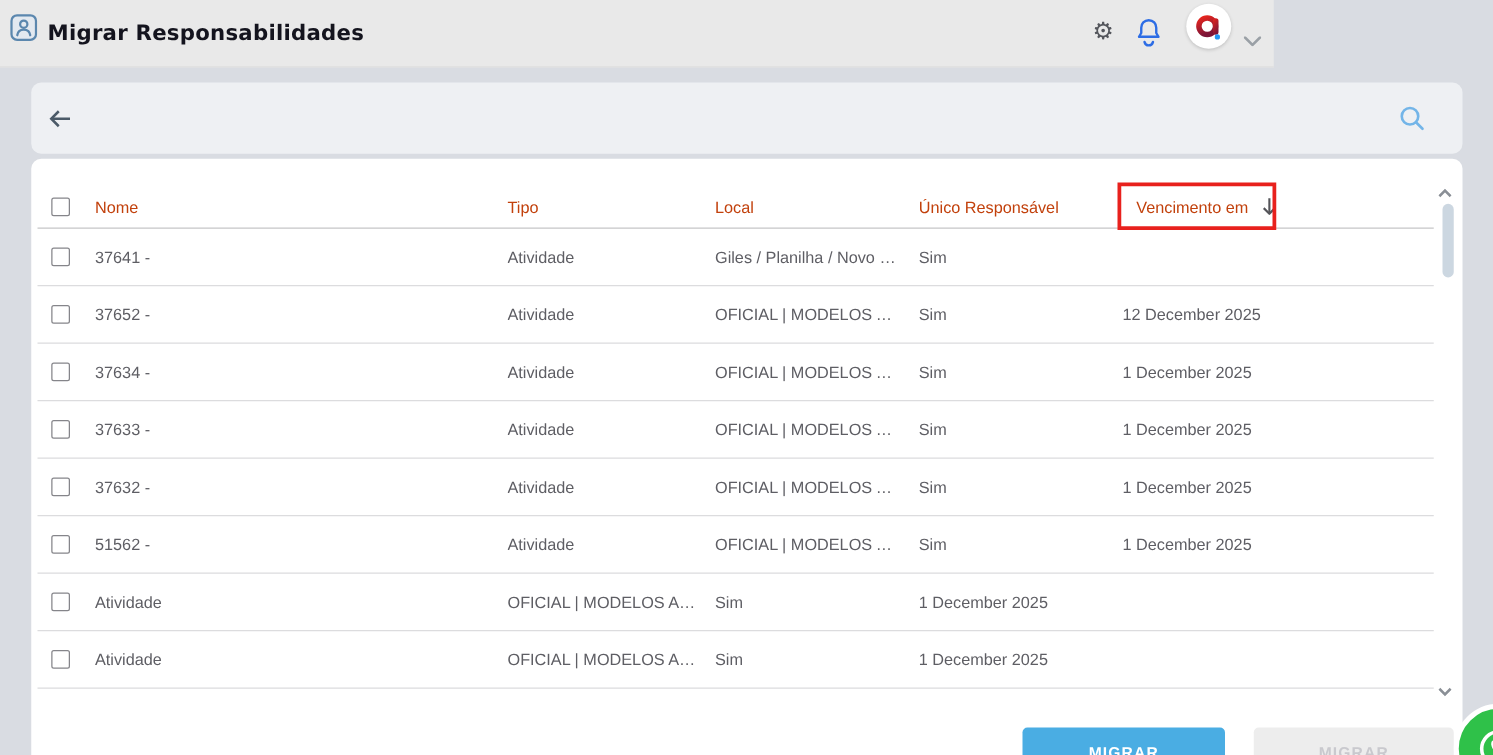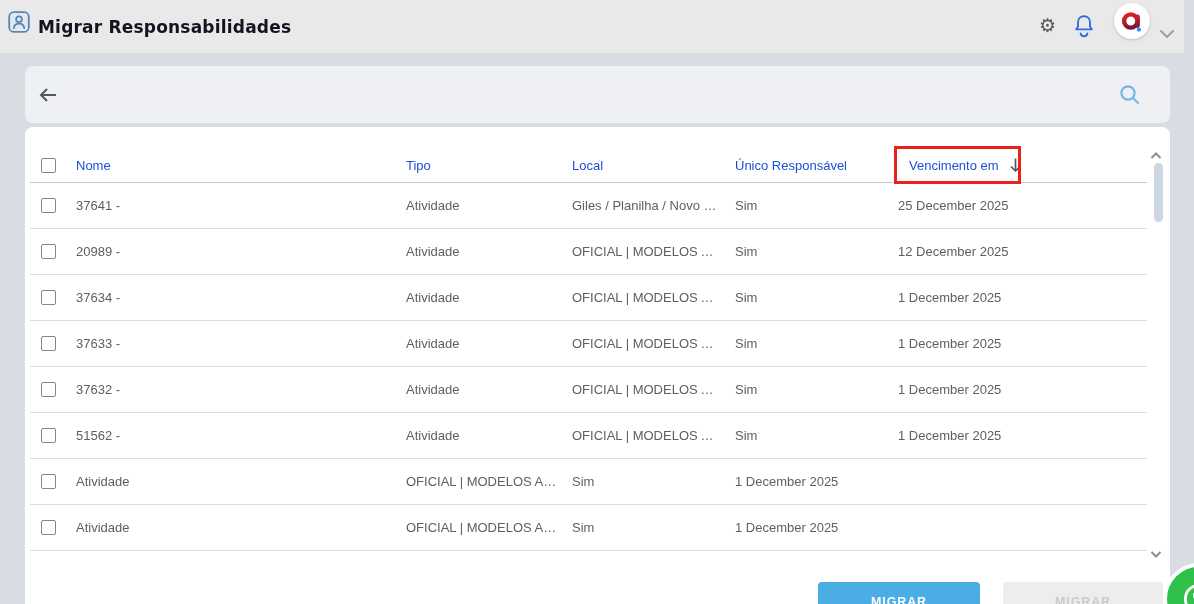--- a/index.html
+++ b/index.html
@@ -5,21 +5,21 @@
 <style>
   * { box-sizing: border-box; margin: 0; padding: 0; }
   html, body {
     width: 1194px; height: 604px;
     overflow: hidden;
     font-family: "Liberation Sans", sans-serif;
     background: #d9dce2;
   }
   
   .app-header {
-    position: absolute; left: 0; top: 0; width: 1184px; height: 54px;
+    position: absolute; left: 0; top: 0; width: 1019px; height: 54px;
     background: #e9e9e9;
     border-bottom: 1px solid #dedede;
     display: flex; align-items: center;
   }
   .badge-icon { position: absolute; left: 8px; top: 11px; width: 22px; height: 22px; }
   .app-title {
     position: absolute; left: 38px; top: 0; height: 54px;
     display: flex; align-items: center;
     font-family: "DejaVu Sans", sans-serif;
     font-size: 17px; font-weight: 700; color: #14141e; letter-spacing: 0.2px;
@@ -55,21 +55,21 @@
     margin-left: 5px; margin-right: 23px;
     padding-left: 11px;
   }
   .thead {
     height: 56px;
     align-items: end;
     padding-bottom: 9px;
     border-bottom: 1px solid #c6c6c8;
   }
   .th {
-    font-size: 13px; color: #1d4ed8; cursor: pointer;
+    font-size: 13px; color: #c2410c; cursor: pointer;
   }
   .th-venc { display: flex; align-items: center; gap: 10px; padding-left: 11px; }
   .trow {
     height: 46px;
     border-bottom: 1px solid #dcdcde;
     cursor: pointer;
   }
   .cell { font-size: 13px; color: #5e5e64; white-space: nowrap; overflow: hidden; text-overflow: ellipsis; padding-right: 14px; }
   .checkbox {
     appearance: none; -webkit-appearance: none;
@@ -187,27 +187,26 @@
   <div class="highlight-box"></div>
 
   <div class="grid-row trow">
     <span>
         <input type="checkbox" class="checkbox" style="">
       </span>
     <span class="cell">37641 -</span>
     <span class="cell">Atividade</span>
     <span class="cell">Giles / Planilha / Novo Grupo</span>
     <span class="cell">Sim</span>
-    <span class="cell">25 December 2025</span>
-  </div>
-  <div class="grid-row trow">
-    <span>
-        <input type="checkbox" class="checkbox" style="">
-      </span>
-    <span class="cell">20989 -</span>
+  </div>
+  <div class="grid-row trow">
+    <span>
+        <input type="checkbox" class="checkbox" style="">
+      </span>
+    <span class="cell">37652 -</span>
     <span class="cell">Atividade</span>
     <span class="cell">OFICIAL | MODELOS ACRE…</span>
     <span class="cell">Sim</span>
     <span class="cell">12 December 2025</span>
   </div>
   <div class="grid-row trow">
     <span>
         <input type="checkbox" class="checkbox" style="">
       </span>
     <span class="cell">37634 -</span>

